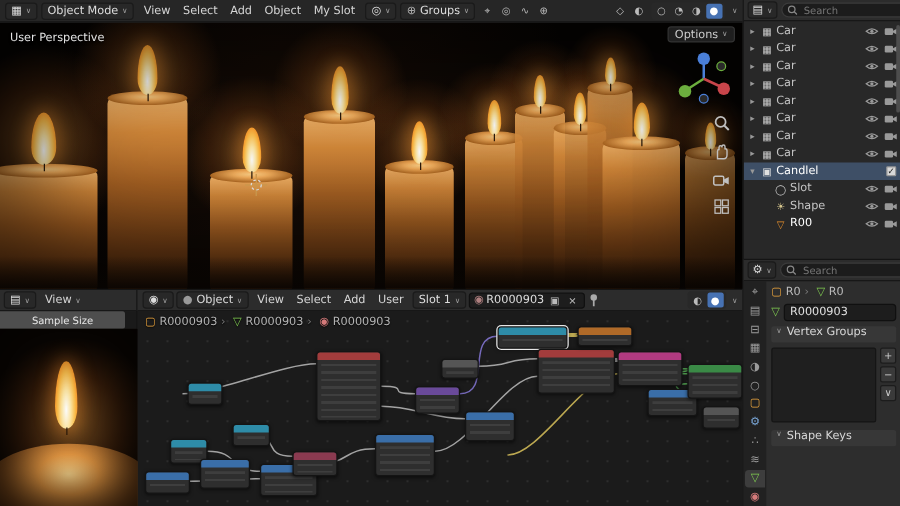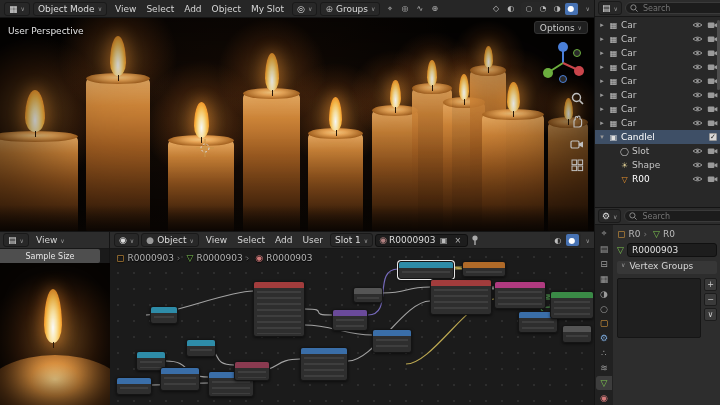--- a/index.html
+++ b/index.html
@@ -693,18 +693,22 @@
           </div>
           <div class="vgbox">
             <div class="vglist"></div>
             <div class="vgbtns">
 
             <span class="vgbtn">+</span>
                 <span class="vgbtn">−</span>
                 <span class="vgbtn">∨</span>
               </div>
           </div>
+          <div class="sect" style="margin-top:2px">
+            <span class="caret">∨</span>
+            <span>Shape Keys</span>
+          </div>
         </div>
       </div>
 
     </div>
   </div>
 </div>
 
 </body></html>

